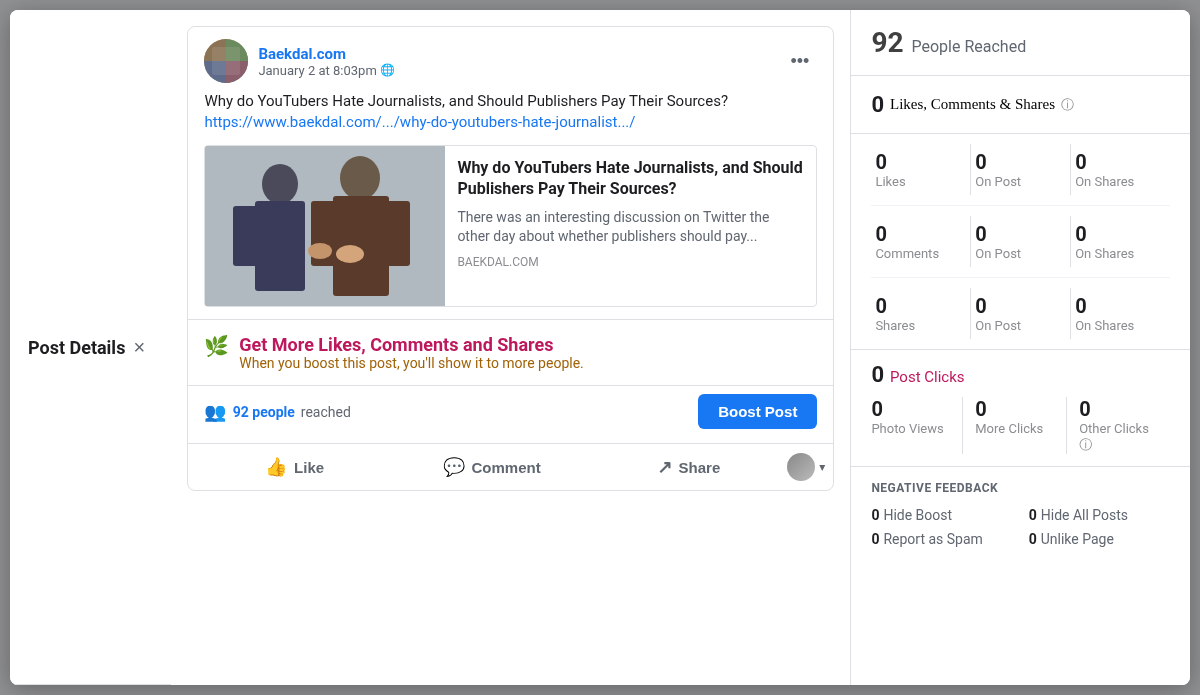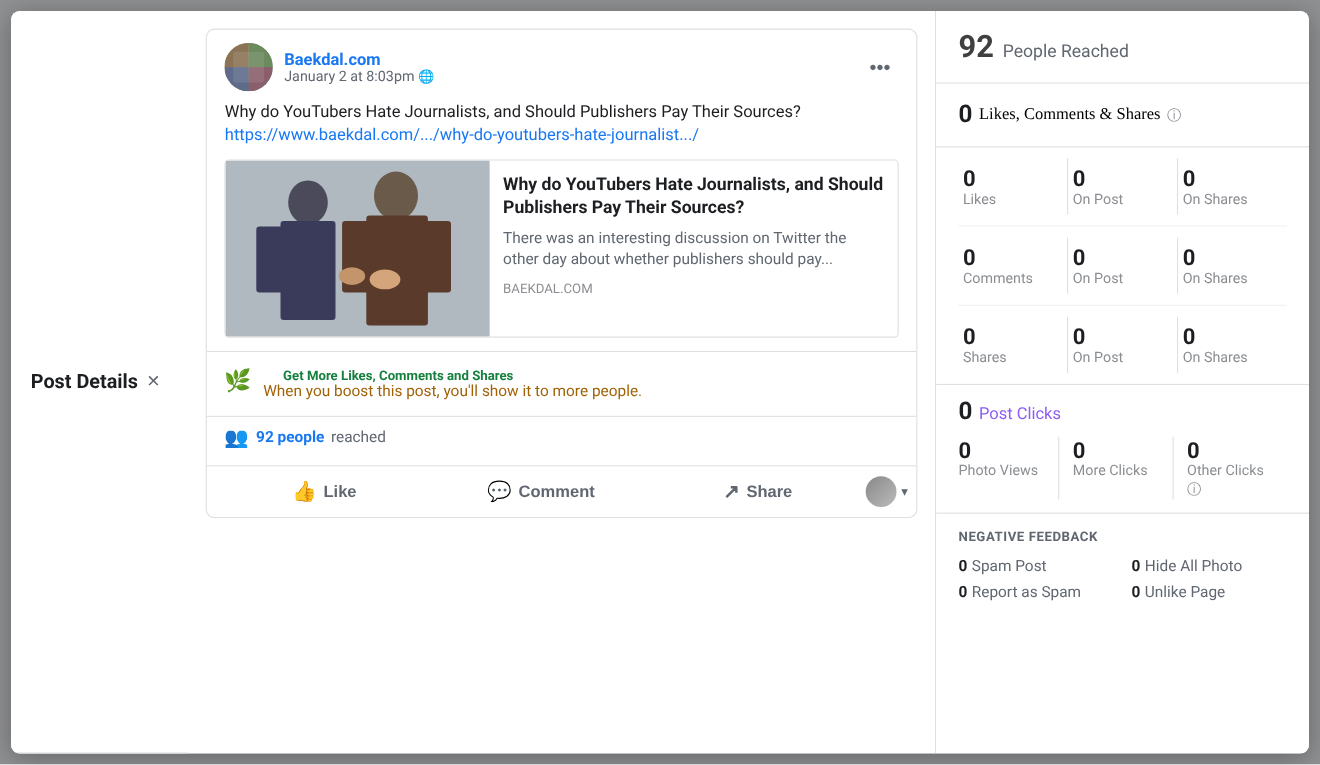--- a/index.html
+++ b/index.html
@@ -182,24 +182,23 @@
     }
     .boost-section {
       padding: 14px 16px;
       border-top: 1px solid #dddfe2;
       display: flex;
       align-items: flex-start;
       gap: 10px;
     }
     .leaf-icon { font-size: 20px; }
     .boost-text-title {
-      font-size: 12px;
-      font-weight: 700;
-      color: #15803d;
-      margin-left: 18px;
+      font-size: 18px;
+      font-weight: 700;
+      color: #be185d;
     }
     .boost-text-sub {
       font-size: 14px;
       color: #a16207;
     }
     .reach-section {
       padding: 8px 16px 14px;
       display: flex;
       align-items: center;
       justify-content: space-between;
@@ -347,21 +346,21 @@
       gap: 6px;
       margin-bottom: 10px;
     }
     .post-clicks-num {
       font-size: 22px;
       font-weight: 700;
       color: #1c1e21;
     }
     .post-clicks-label {
       font-size: 15px;
-      color: #8b5cf6;
+      color: #be185d;
     }
     .clicks-grid {
       display: flex;
       gap: 0;
     }
     .click-cell {
       flex: 1;
       padding-right: 12px;
     }
     .click-cell:not(:last-child) {
@@ -492,20 +491,21 @@
               <div class="boost-text-sub">When you boost this post, you'll show it to more people.</div>
             </div>
           </div>
 
           <div class="reach-section">
             <div class="reach-left">
               <span class="people-icon">👥</span>
               <span class="reach-count">92 people</span>
               <span class="reach-text">reached</span>
             </div>
+            <button class="boost-btn">Boost Post</button>
           </div>
 
           <div class="post-actions">
             <button class="action-btn">
               <span class="action-icon">👍</span>
               <span>Like</span>
             </button>
             <button class="action-btn">
               <span class="action-icon">💬</span>
               <span>Comment</span>
@@ -606,25 +606,25 @@
               <span class="click-label">Other Clicks <span class="info-icon">ⓘ</span></span>
             </div>
           </div>
         </div>
 
         <div class="negative-section">
           <div class="negative-title">NEGATIVE FEEDBACK</div>
           <div class="negative-grid">
             <div class="negative-item">
               <span class="neg-num">0</span>
-              <span>Spam Post</span>
+              <span>Hide Boost</span>
             </div>
             <div class="negative-item">
               <span class="neg-num">0</span>
-              <span>Hide All Photo</span>
+              <span>Hide All Posts</span>
             </div>
             <div class="negative-item">
               <span class="neg-num">0</span>
               <span>Report as Spam</span>
             </div>
             <div class="negative-item">
               <span class="neg-num">0</span>
               <span>Unlike Page</span>
             </div>
           </div>

